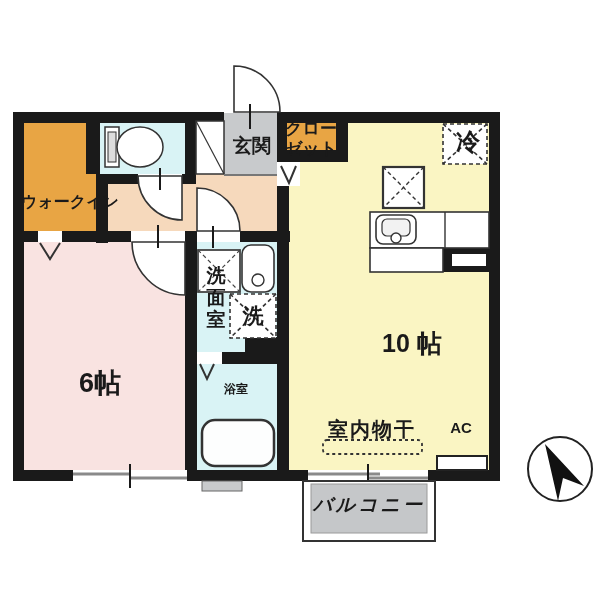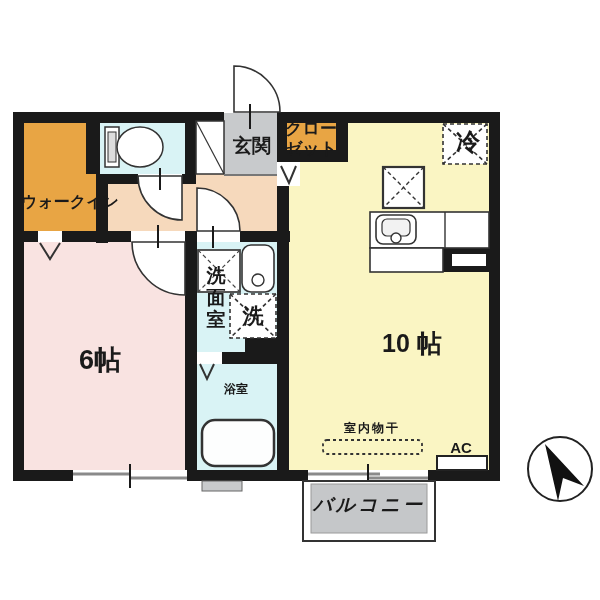--- a/index.html
+++ b/index.html
@@ -13,26 +13,26 @@
     white-space:nowrap;text-align:center;font-weight:700;color:#1a1a1a;line-height:1.15;
   }
   .lbl .ln{display:block;}
   #wic-label{left:70px;top:202px;font-size:16px;}
   #genkan-label{left:252px;top:146px;font-size:19px;text-align:right;}
   #closet-label{left:311px;top:139px;font-size:17px;}
   #fridge-label{left:468px;top:142px;font-size:24px;}
   #ldk-label{left:387px;top:306px;font-size:36px;font-weight:600;letter-spacing:3px;}
   #ldk-size-label{left:412px;top:343px;font-size:25px;font-weight:600;}
   #bedroom-label{left:101px;top:336px;font-size:31px;}
-  #bedroom-size-label{left:100px;top:361px;font-size:27px;}
+  #bedroom-size-label{left:100px;top:384px;font-size:27px;}
   #washroom-label{left:216px;top:298px;font-size:19px;line-height:22px;}
   #washer-label{left:253px;top:316px;font-size:21px;}
   #bath-label{left:236px;top:390px;font-size:12px;}
-  #drying-label{left:372px;top:429px;font-size:12px;letter-spacing:2px;}
-  #ac-label{left:461px;top:448px;font-size:15px;}
+  #drying-label{left:372px;top:429px;font-size:20px;letter-spacing:2px;}
+  #ac-label{left:461px;top:428px;font-size:15px;}
   #balcony-label{left:369px;top:505px;font-size:19px;letter-spacing:3px;font-style:italic;}
 </style>
 </head>
 <body>
 
 <div id="canvas">
 
 <svg id="plan-svg" width="600" height="600" viewBox="0 0 600 600">
 
   <g>

